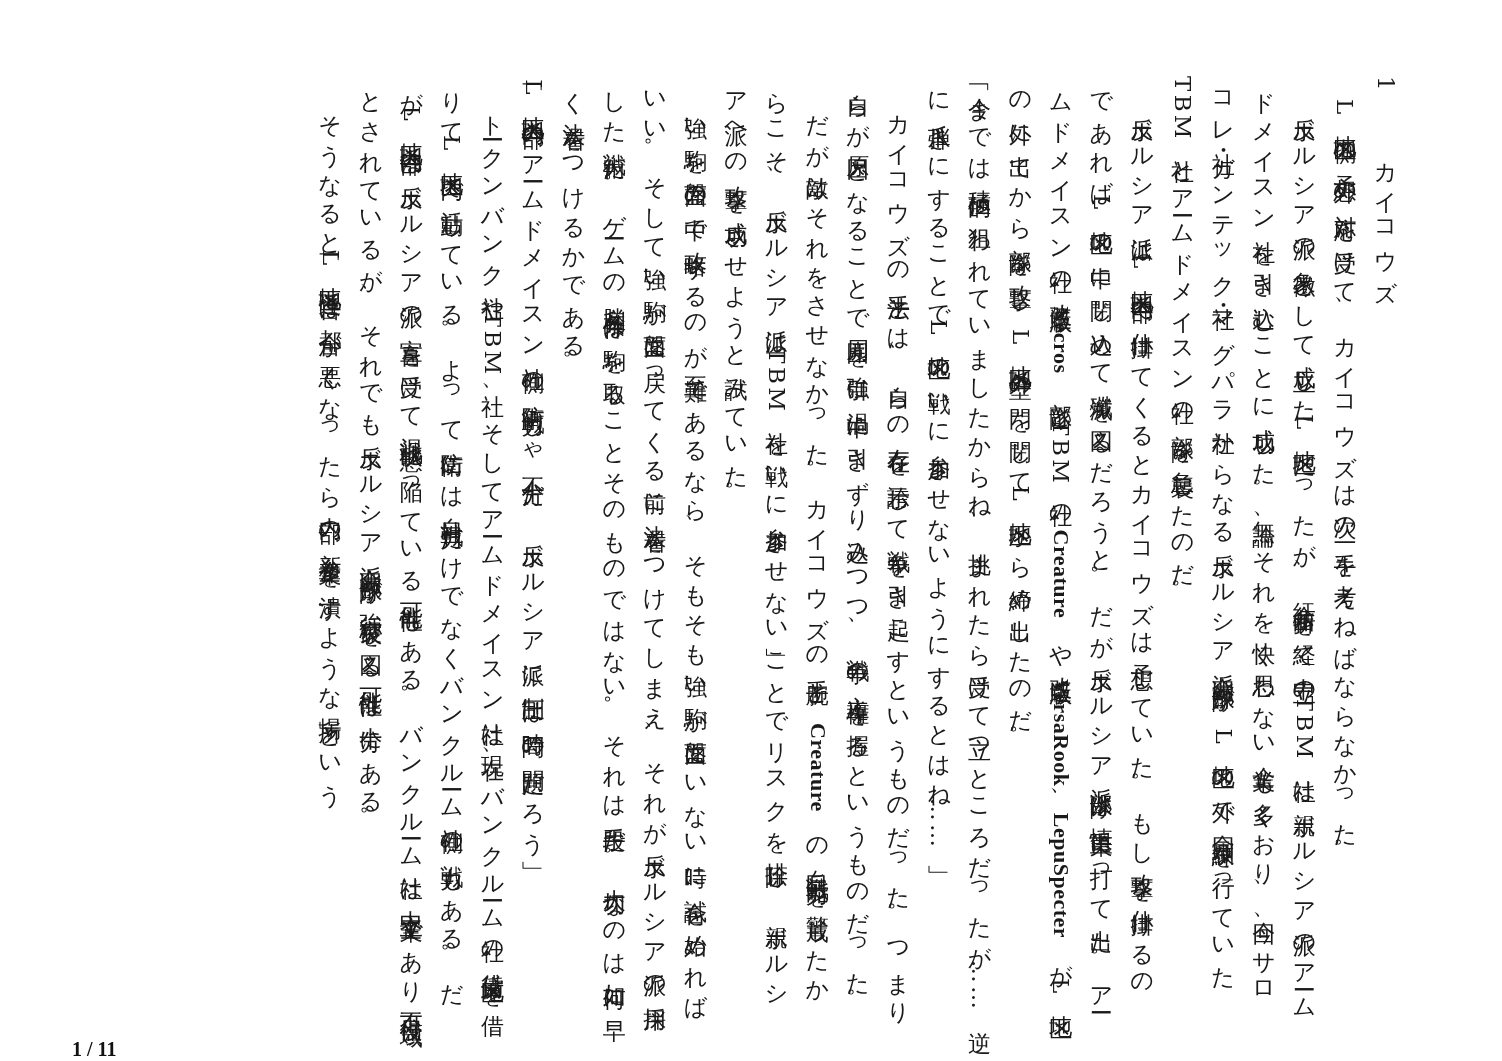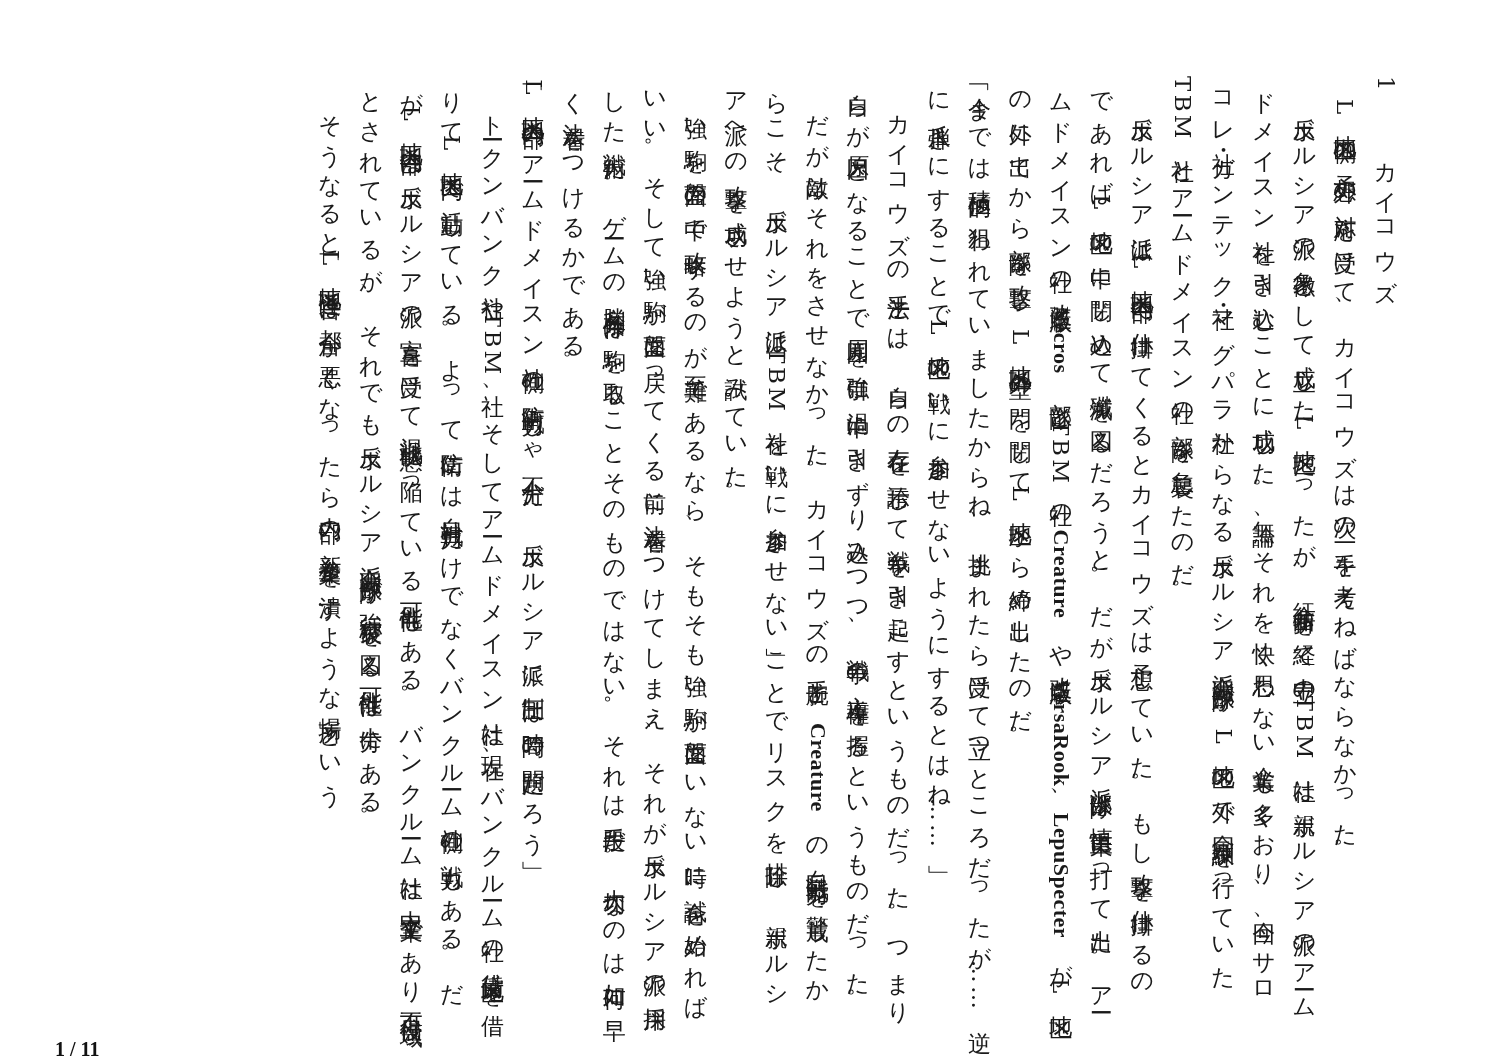--- a/index.html
+++ b/index.html
@@ -16,21 +16,21 @@
     letter-spacing: 3.3px;
   }
   .title-line { display: block; }
   .title-num { margin-right: 0; }
   .title-text { padding-top: 0; }
   .para { display: block; margin: 0; text-indent: 1em; }
   .para.quote { text-indent: 0; }
   .latin { font-family: "Liberation Serif", "DejaVu Serif", serif; letter-spacing: 0.5px; font-size: 22px; }
   .latin.bold { font-weight: bold; }
   .page-number {
-    position: absolute; left: 55px; top: 1038px;
+    position: absolute; left: 72px; top: 1038px;
     font-family: "Liberation Serif", serif; font-weight: bold; font-size: 20px; color: #111;
   }
 </style>
 </head>
 <body>
 
 <div class="page">
   <div class="text-block">
     <div class="title-line">
       <span class="title-num">1</span>　　<span class="title-text">カイコウズ</span>

